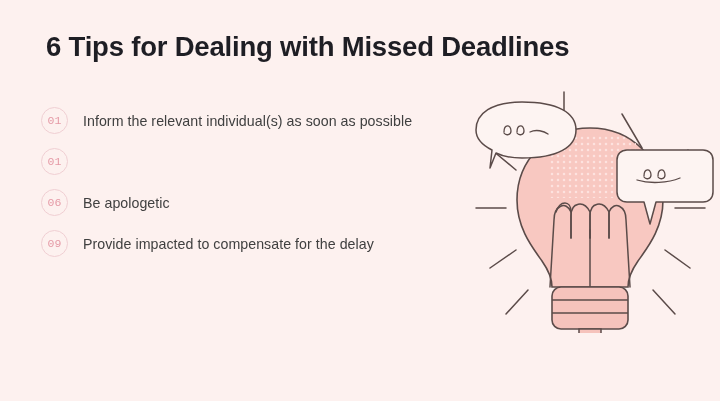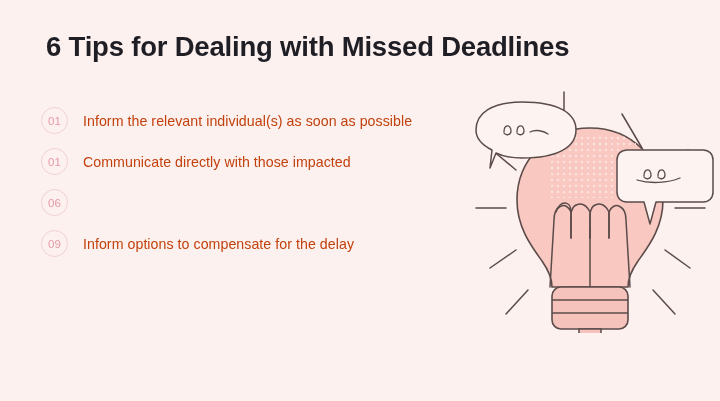--- a/index.html
+++ b/index.html
@@ -52,25 +52,26 @@
     flex: 0 0 27px;
     border: 1.3px solid #f0cfd3;
     border-radius: 50%;
     display: flex;
     align-items: center;
     justify-content: center;
     font-size: 11.5px;
     color: #e59aa6;
     letter-spacing: 0.2px;
     box-sizing: border-box;
+    font-family: Liberation Mono, monospace;
   }
   .tip-text {
     margin-left: 15px;
     font-size: 14.2px;
-    color: #c2410c;
+    color: #404040;
     letter-spacing: 0.05px;
     white-space: nowrap;
   }
 
   
   #illustration {
     position: absolute;
     left: 472px;
     top: 88px;
     width: 248px;
@@ -93,34 +94,34 @@
       <div class="tip-badge">
         <span>01</span>
       </div>
       <div class="tip-text">Inform the relevant individual(s) as soon as possible</div>
     </div>
 
     <div class="tip-row">
       <div class="tip-badge">
         <span>01</span>
       </div>
-      <div class="tip-text">Communicate directly with those impacted</div>
     </div>
 
     <div class="tip-row">
       <div class="tip-badge">
         <span>06</span>
       </div>
+      <div class="tip-text">Be apologetic</div>
     </div>
 
     <div class="tip-row">
       <div class="tip-badge">
         <span>09</span>
       </div>
-      <div class="tip-text">Inform options to compensate for the delay</div>
+      <div class="tip-text">Provide impacted to compensate for the delay</div>
     </div>
 
 
 
   </div>
 
   <div id="illustration">
     <svg width="248" height="245" viewBox="0 0 248 245" xmlns="http://www.w3.org/2000/svg">
       <defs>
         <pattern id="dots" x="0" y="0" width="6" height="6" patternUnits="userSpaceOnUse">

